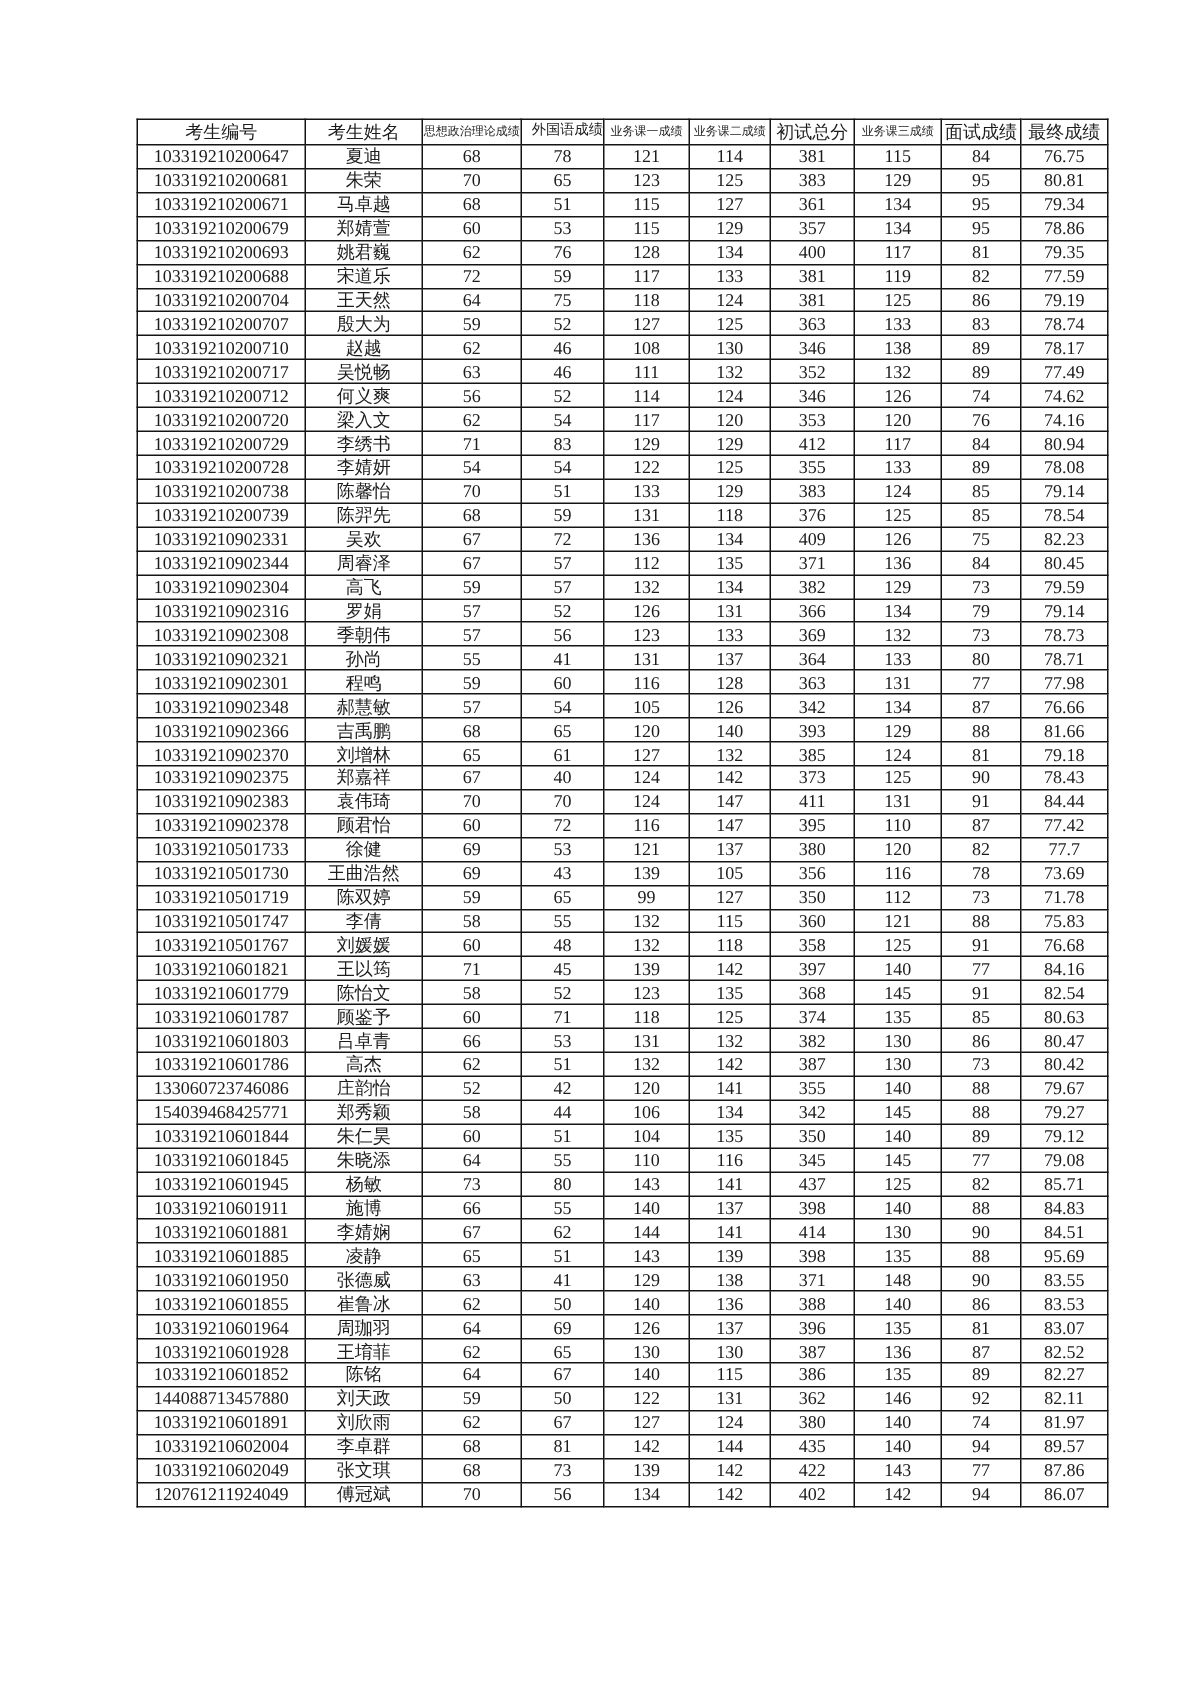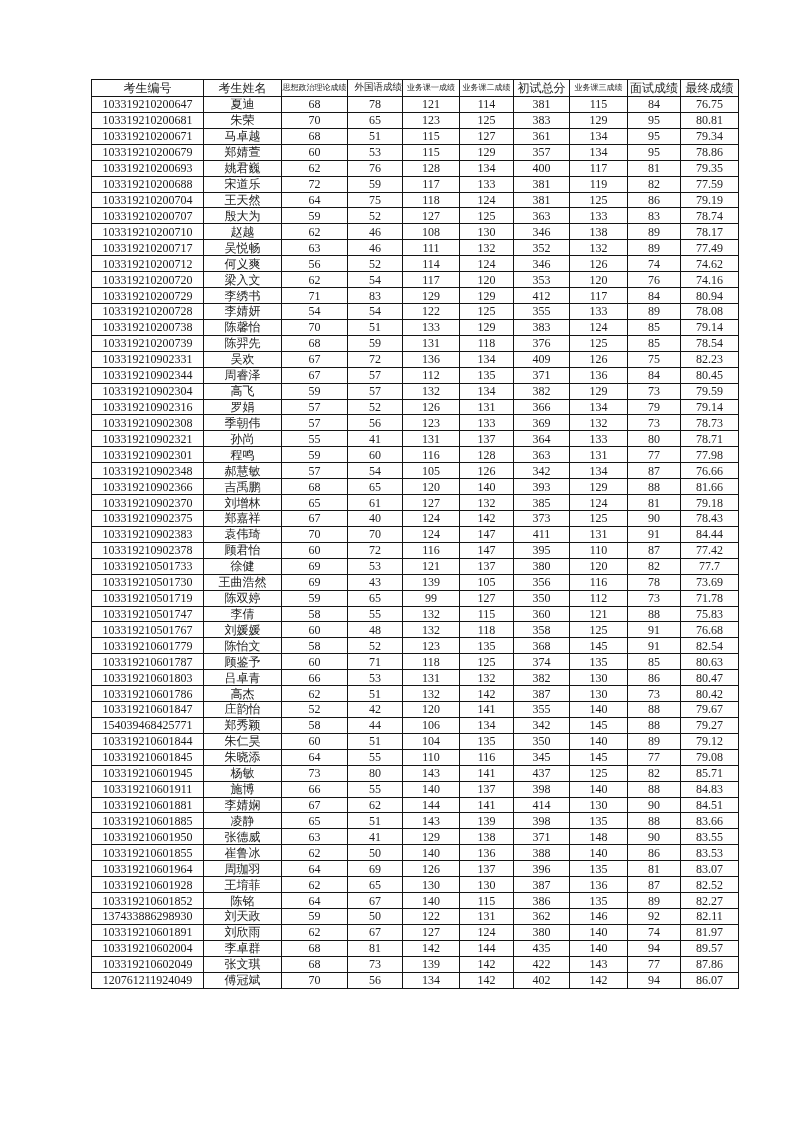--- a/index.html
+++ b/index.html
@@ -473,20 +473,32 @@
           <td>60</td>
           <td>48</td>
           <td>132</td>
           <td>118</td>
           <td>358</td>
           <td>125</td>
           <td>91</td>
           <td>76.68</td>
         </tr>
         <tr>
+          <td>103319210601821</td>
+          <td>王以筠</td>
+          <td>71</td>
+          <td>45</td>
+          <td>139</td>
+          <td>142</td>
+          <td>397</td>
+          <td>140</td>
+          <td>77</td>
+          <td>84.16</td>
+        </tr>
+        <tr>
           <td>103319210601779</td>
           <td>陈怡文</td>
           <td>58</td>
           <td>52</td>
           <td>123</td>
           <td>135</td>
           <td>368</td>
           <td>145</td>
           <td>91</td>
           <td>82.54</td>
@@ -521,21 +533,21 @@
           <td>62</td>
           <td>51</td>
           <td>132</td>
           <td>142</td>
           <td>387</td>
           <td>130</td>
           <td>73</td>
           <td>80.42</td>
         </tr>
         <tr>
-          <td>103319210601847</td>
+          <td>133060723746086</td>
           <td>庄韵怡</td>
           <td>52</td>
           <td>42</td>
           <td>120</td>
           <td>141</td>
           <td>355</td>
           <td>140</td>
           <td>88</td>
           <td>79.67</td>
         </tr>
@@ -614,21 +626,21 @@
         <tr>
           <td>103319210601885</td>
           <td>凌静</td>
           <td>65</td>
           <td>51</td>
           <td>143</td>
           <td>139</td>
           <td>398</td>
           <td>135</td>
           <td>88</td>
-          <td>83.66</td>
+          <td>95.69</td>
         </tr>
         <tr>
           <td>103319210601950</td>
           <td>张德威</td>
           <td>63</td>
           <td>41</td>
           <td>129</td>
           <td>138</td>
           <td>371</td>
           <td>148</td>
@@ -677,21 +689,21 @@
           <td>64</td>
           <td>67</td>
           <td>140</td>
           <td>115</td>
           <td>386</td>
           <td>135</td>
           <td>89</td>
           <td>82.27</td>
         </tr>
         <tr>
-          <td>137433886298930</td>
+          <td>144088713457880</td>
           <td>刘天政</td>
           <td>59</td>
           <td>50</td>
           <td>122</td>
           <td>131</td>
           <td>362</td>
           <td>146</td>
           <td>92</td>
           <td>82.11</td>
         </tr>

